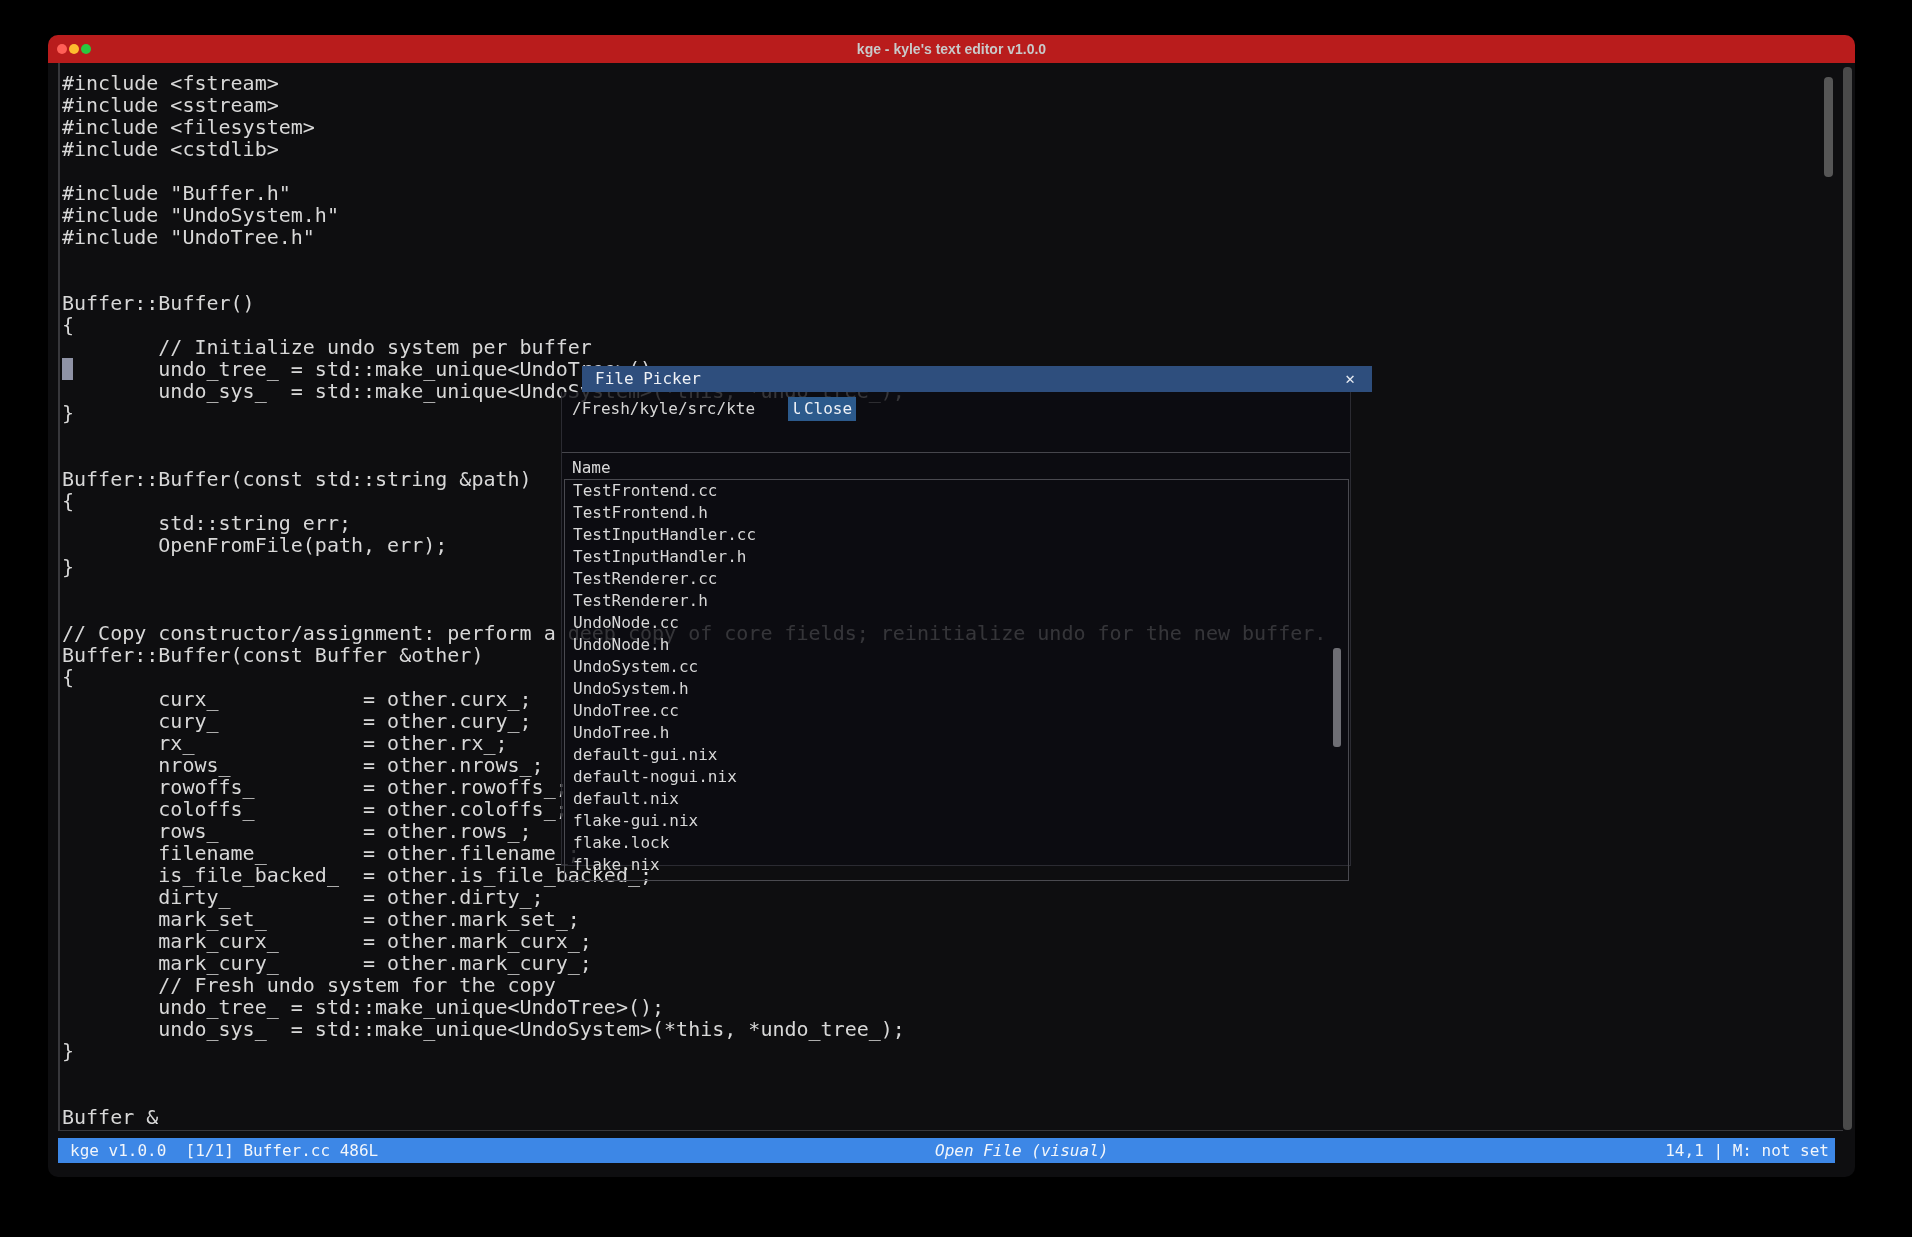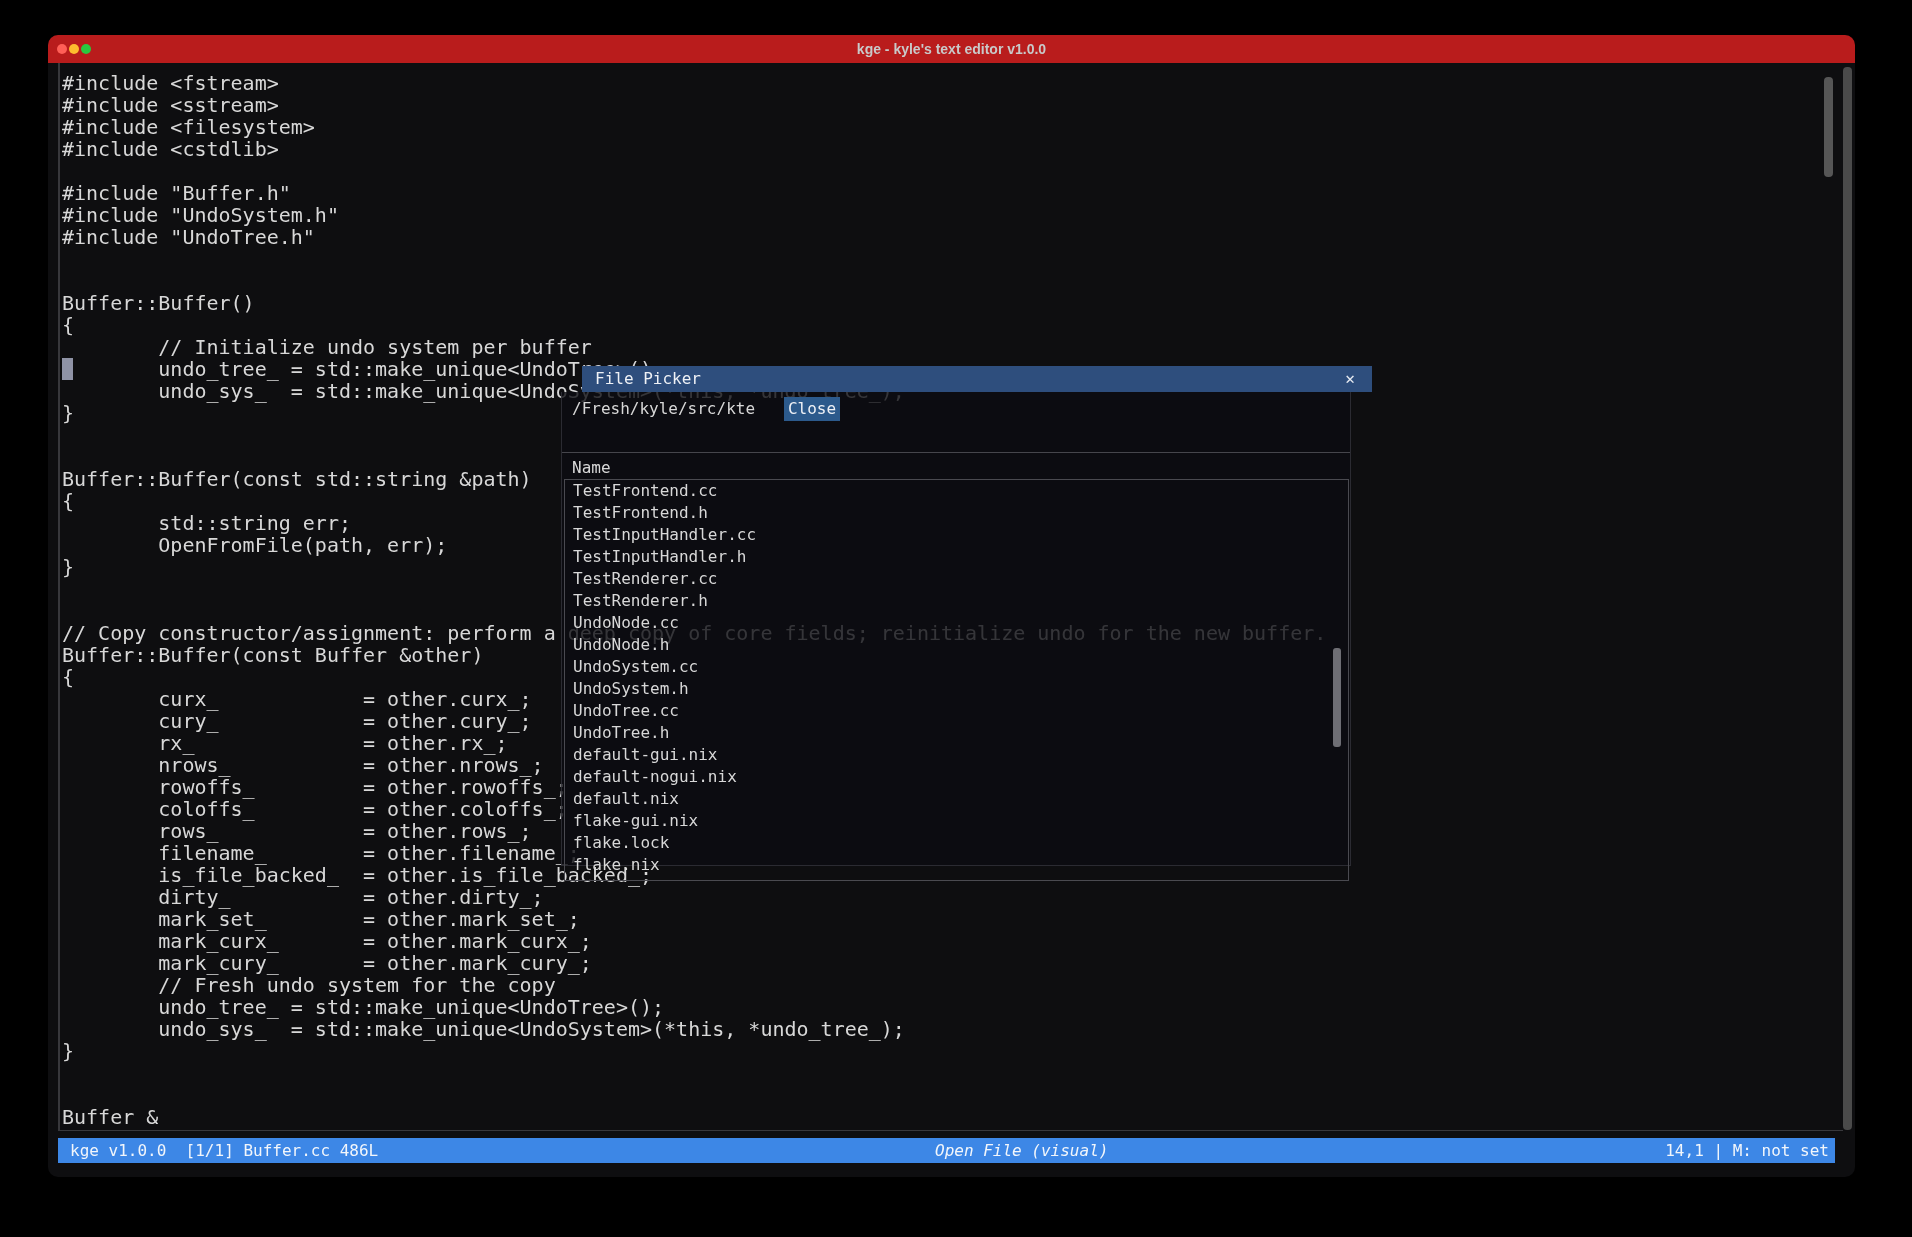--- a/index.html
+++ b/index.html
@@ -70,21 +70,21 @@
     background:rgba(13,13,17,0.8);border:1px solid rgba(70,70,78,0.55);border-top:none;
     box-sizing:border-box;color:#d8d8d8;font-size:16px;
   }
   .path-row{position:absolute;left:0;top:0;width:100%;height:35px;}
   .path-text{position:absolute;left:10px;top:5px;line-height:24px;white-space:pre;}
   .btn{
     position:absolute;top:5px;height:24px;line-height:24px;background:#2c5a8c;color:#eef1f6;
     text-align:center;font-size:16px;cursor:default;
   }
   .btn-up{left:198px;width:30px;margin-left:28px;}
-  .btn-close{left:222px;width:56px;}
+  .btn-close{left:238px;width:56px;}
   .sep{position:absolute;left:0;top:60px;width:100%;height:1px;background:#46464c;}
   .name-label{position:absolute;left:10px;top:63px;height:26px;line-height:26px;text-align:right;}
   .file-list{
     position:absolute;left:2px;top:87px;width:785px;height:402px;
     border:1px solid #4a4a50;box-sizing:border-box;overflow:hidden;
   }
   .file-item{height:22px;line-height:22px;padding-left:8px;white-space:pre;color:#d8d8d8;}
   .scroll-thumb-list{
     position:absolute;left:771px;top:256px;width:8px;height:99px;
     background:#6e6e74;border-radius:3px;

